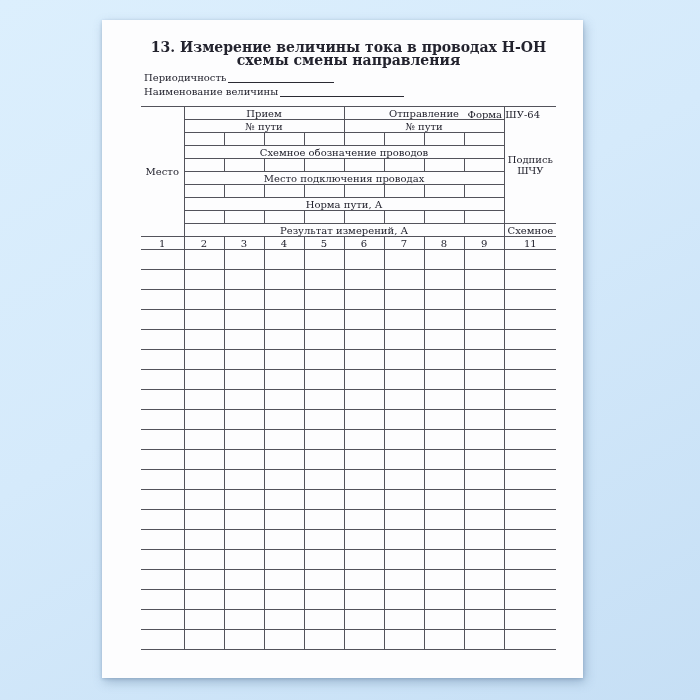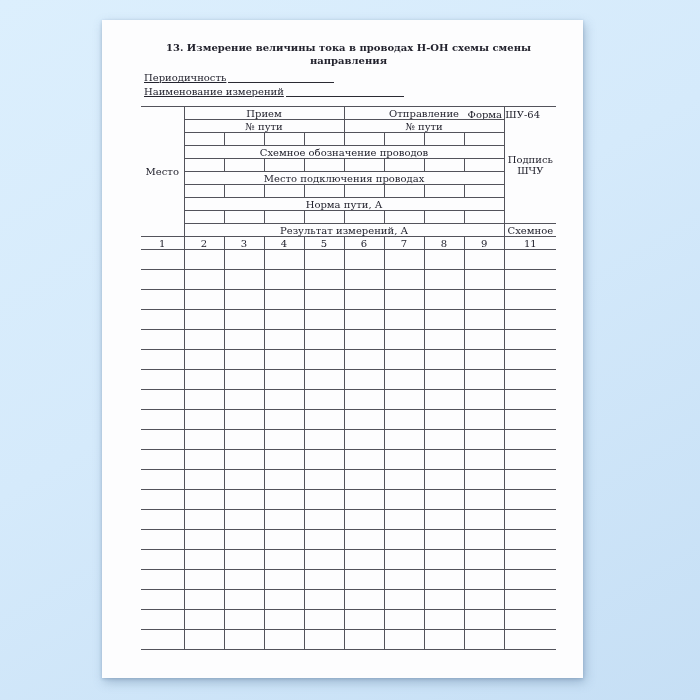--- a/index.html
+++ b/index.html
@@ -9,25 +9,25 @@
     font-family:"DejaVu Serif","Liberation Serif",serif;
     color:#23232e;
   }
   .page{
     position:absolute;left:102px;top:20px;width:481px;height:658px;
     background:#fdfdfe;
     box-shadow:2px 4px 10px rgba(80,110,145,0.38),0 1px 3px rgba(80,110,145,0.3);
   }
   .title{
     position:absolute;top:21px;left:39px;width:415px;margin:0;
-    font-size:10px;line-height:13px;font-weight:bold;text-align:center;
+    font-size:14px;line-height:13px;font-weight:bold;text-align:center;
   }
   .field{
     position:absolute;left:42px;display:flex;align-items:flex-end;
-    font-size:10px;line-height:11px;white-space:nowrap;text-decoration:underline;
+    font-size:10px;line-height:11px;white-space:nowrap;
   }
   .field .uline{
     flex:1 1 auto;display:inline-block;height:10px;margin-left:2px;
     border-bottom:1px solid #2a2a33;
   }
   .f-period{top:52px;width:190px;}
   .f-stage{top:66px;width:260px;}
   .form-code{
     position:absolute;top:73px;right:27px;margin:16px;
     font-size:10px;line-height:11px;text-align:right;
@@ -53,21 +53,21 @@
 <div class="page">
 
   <p class="title">13. Измерение величины тока в проводах Н-ОН схемы смены направления</p>
 
   <div class="field f-period">
     <span>Периодичность</span>
       <span class="uline"></span>
   </div>
 
   <div class="field f-stage">
-    <span>Наименование измерений</span>
+    <span>Наименование величины</span>
       <span class="uline"></span>
   </div>
 
   <p class="form-code">Форма ШУ-64</p>
 
   <table class="tbl">
     <colgroup>
       <col style="width:43px">
       <col style="width:40px">
         <col style="width:40px">

